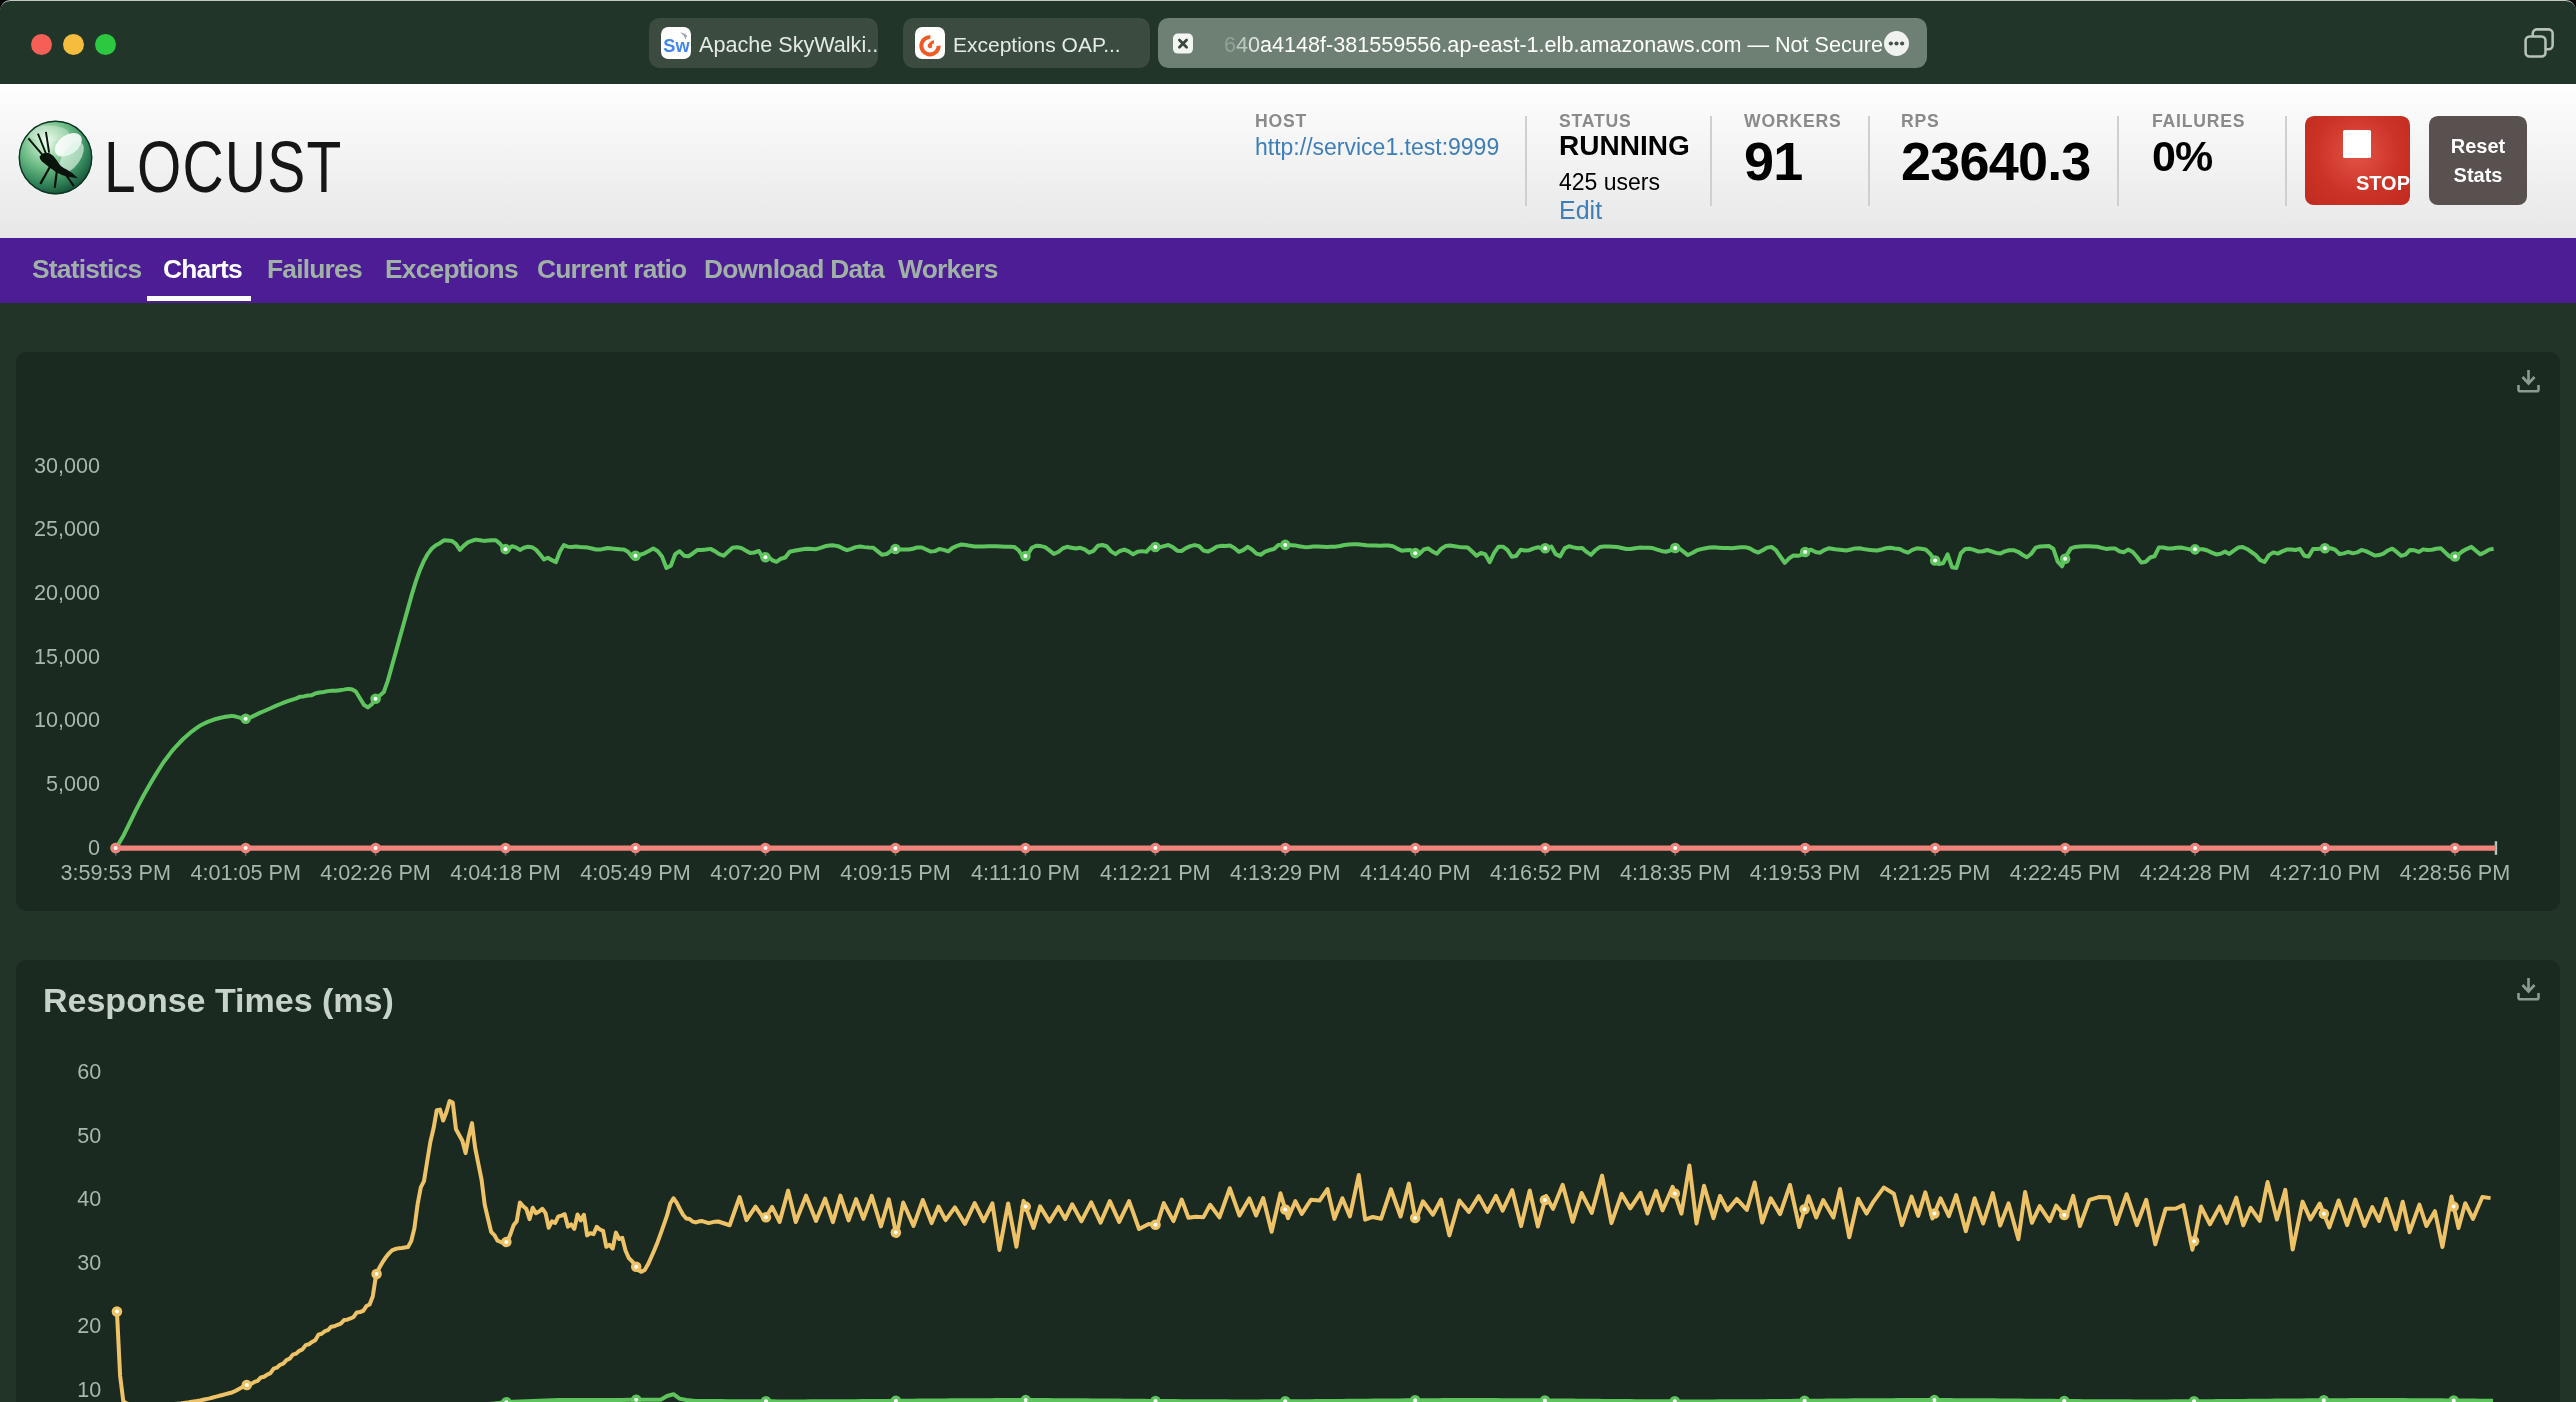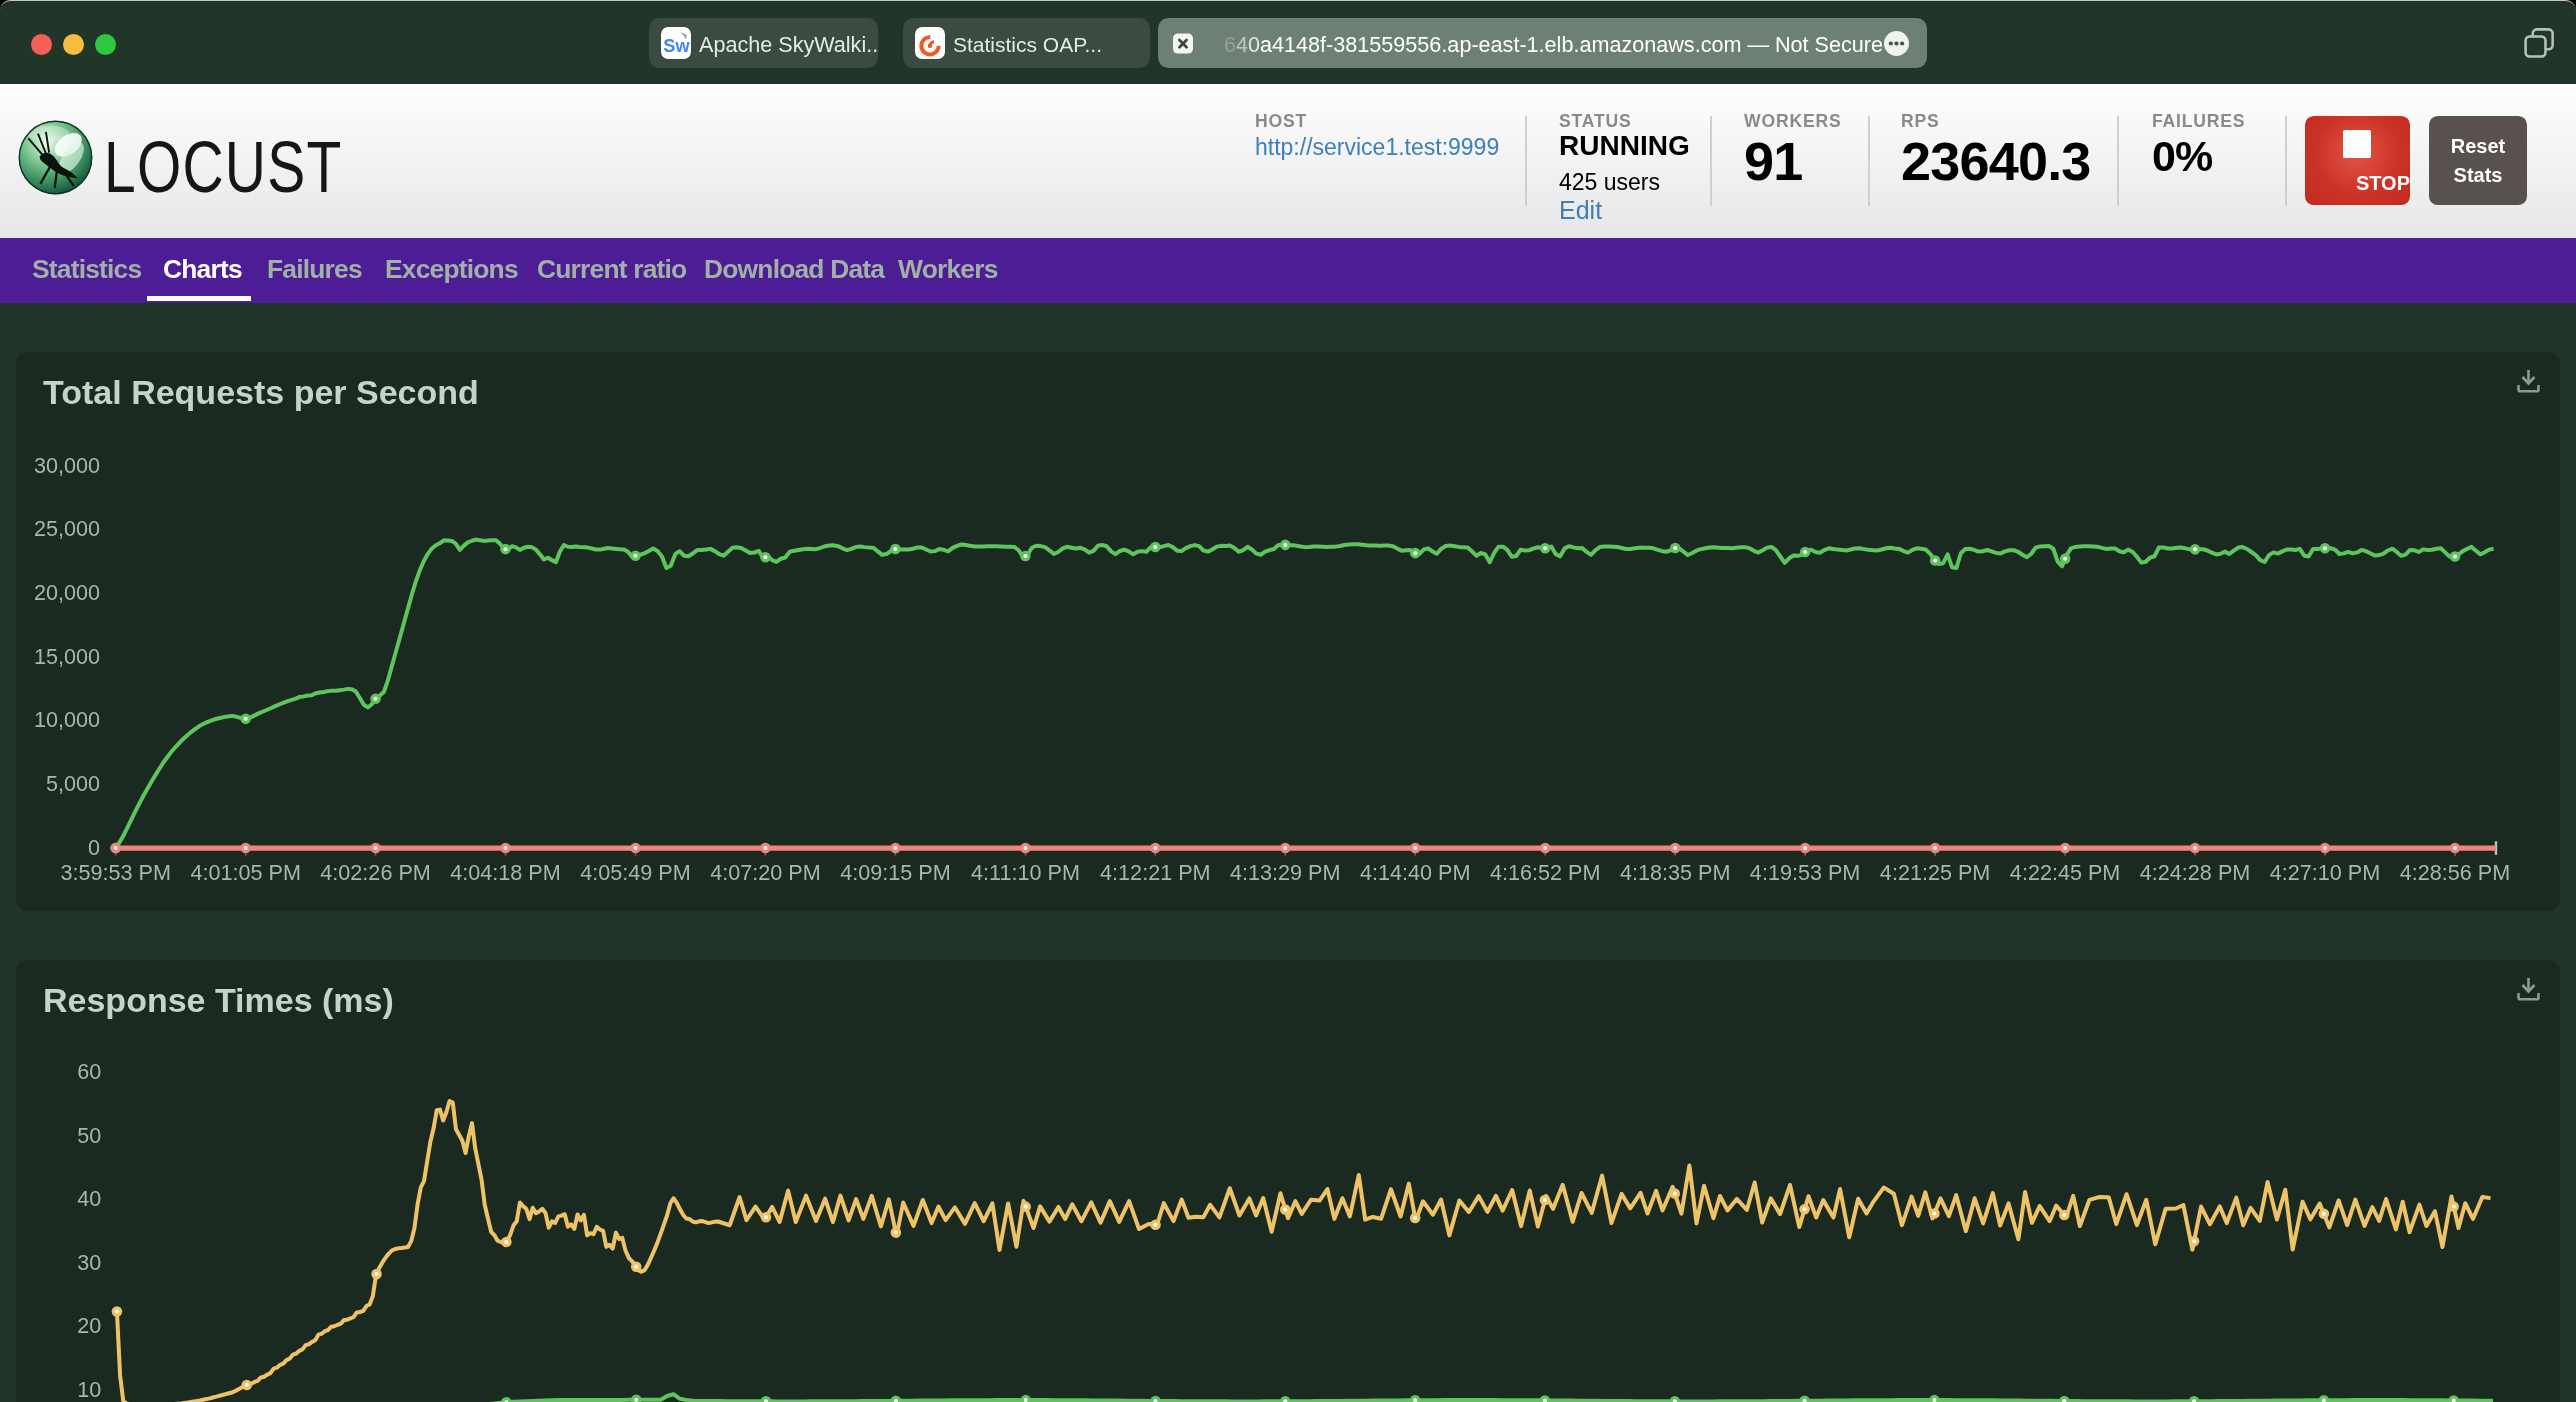--- a/index.html
+++ b/index.html
@@ -47,21 +47,21 @@
       <span style="margin-left:50px;font-size:21.6px">Apache SkyWalki...</span>
     </div>
     <div class="tab" style="left:903px;width:247px">
       <div class="tabicon"><svg width="30" height="32" viewBox="0 0 38 40">
             <g fill="none" stroke="#ee5a23" stroke-width="5">
               <circle cx="19" cy="21" r="11" stroke-dasharray="52 17"></circle>
               <path d="M19 21 a5 5 0 0 1 5 -5" stroke-width="4"></path>
             </g>
             <circle cx="19" cy="21" r="3" fill="#ee5a23"></circle>
           </svg></div>
-      <span style="margin-left:50px;font-size:21px">Statistics OAP...</span>
+      <span style="margin-left:50px;font-size:21px">Exceptions OAP...</span>
     </div>
     <div class="tab" style="left:1158px;width:769px;background:#6e8073;color:#fff">
       <svg style="position:absolute;left:15px;top:13.6px" width="20" height="22.4" viewBox="0 0 25 28">
           <rect x="0" y="2" width="25" height="25" rx="6" fill="#f2f5f2"></rect>
           <path d="M8 10 L17 19 M17 10 L8 19" stroke="#3a473d" stroke-width="3.4" stroke-linecap="round"></path>
         </svg>
       <span style="margin-left:66px;font-size:21.6px"><span style="opacity:.25">6</span><span style="opacity:.55">4</span><span style="opacity:.8">0</span>a4148f-381559556.ap-east-1.elb.amazonaws.com&nbsp;—&nbsp;Not&nbsp;Secure</span>
       <svg style="position:absolute;right:17.6px;top:13px" width="25" height="25" viewBox="0 0 31 31">
           <circle cx="15.5" cy="15.5" r="15.5" fill="#eff2ef"></circle>
           <circle cx="8.5" cy="15.5" r="2.6" fill="#44524a"></circle>
@@ -132,21 +132,20 @@
     <div class="it" style="left:267px">Failures</div>
     <div class="it" style="left:385px">Exceptions</div>
     <div class="it" style="left:537px">Current ratio</div>
     <div class="it" style="left:704px">Download Data</div>
     <div class="it" style="left:898px">Workers</div>
     <div id="navline"></div>
   </div>
 
   <div id="page">
     <div class="panel" style="top:49px;height:559px">
-      <div class="ptitle">Total Requests per Second</div>
       <svg class="dl" width="27" height="27" viewBox="0 0 27 27" fill="none" stroke="#8d9a90" stroke-width="2.6">
           <path d="M13.5 3 V15.5 M7.5 10 L13.5 16.5 L19.5 10"></path>
           <path d="M3.5 18 v4.4 a1.8 1.8 0 0 0 1.8 1.8 h16.4 a1.8 1.8 0 0 0 1.8 -1.8 v-4.4"></path>
         </svg>
       <svg class="chart" style="top:0" width="2544" height="559" viewBox="0 0 3178 698">
         <g font-size="27" fill="#a9b6ac">
           <text x="105" y="151" text-anchor="end">30,000</text>
           <text x="105" y="230" text-anchor="end">25,000</text>
           <text x="105" y="310" text-anchor="end">20,000</text>
           <text x="105" y="389" text-anchor="end">15,000</text>

